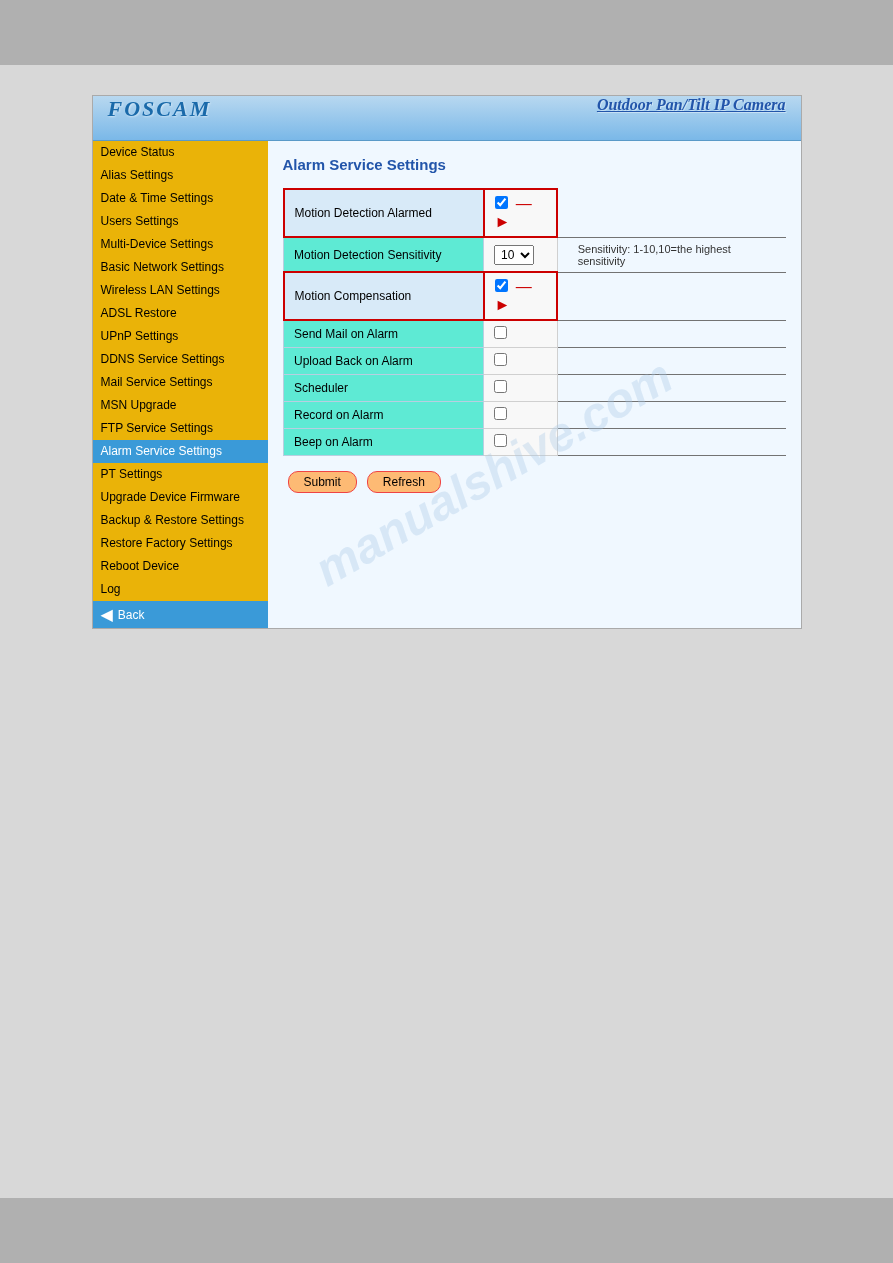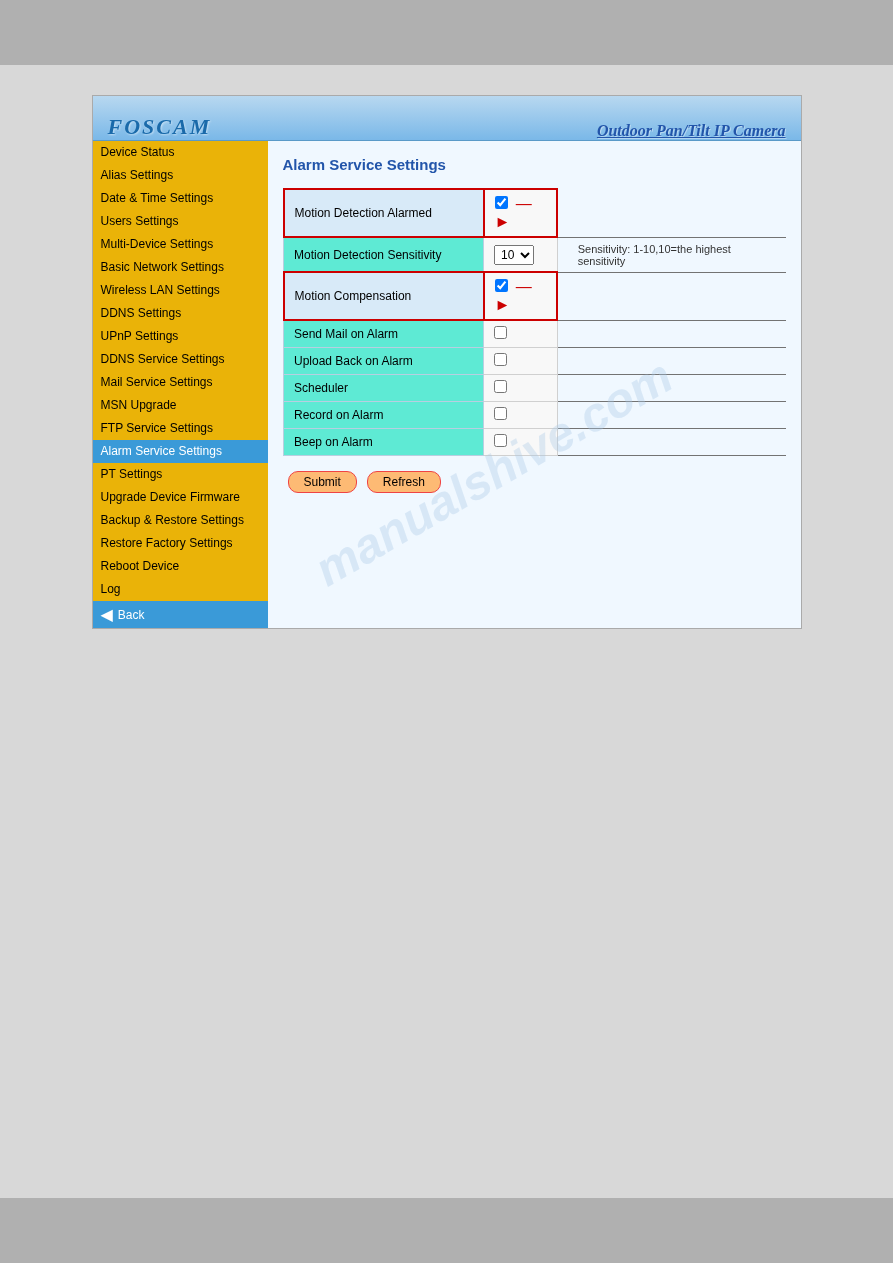--- a/index.html
+++ b/index.html
@@ -40,21 +40,21 @@
       width: 710px;
       background: white;
       border: 1px solid #aaa;
     }
 
     
     .camera-header {
       background: linear-gradient(to bottom, #b8d8f0, #7ab8e8);
       height: 45px;
       display: flex;
-      align-items: flex-end;
+      align-items: flex-start;
       justify-content: space-between;
       padding: 0 15px;
       border-bottom: 1px solid #5a9ac8;
     }
 
     .foscam-logo {
       font-size: 22px;
       font-weight: bold;
       font-style: italic;
       color: #1a6aaa;
@@ -238,21 +238,21 @@
       <div class="camera-body">
 
         <div class="sidebar">
           <a class="sidebar-item">Device Status</a>
           <a class="sidebar-item">Alias Settings</a>
           <a class="sidebar-item">Date &amp; Time Settings</a>
           <a class="sidebar-item">Users Settings</a>
           <a class="sidebar-item">Multi-Device Settings</a>
           <a class="sidebar-item">Basic Network Settings</a>
           <a class="sidebar-item">Wireless LAN Settings</a>
-          <a class="sidebar-item">DDNS Settings</a>
+          <a class="sidebar-item">ADSL Restore</a>
           <a class="sidebar-item">UPnP Settings</a>
           <a class="sidebar-item">DDNS Service Settings</a>
           <a class="sidebar-item">Mail Service Settings</a>
           <a class="sidebar-item">MSN Upgrade</a>
           <a class="sidebar-item">FTP Service Settings</a>
           <a class="sidebar-item highlight">Alarm Service Settings</a>
           <a class="sidebar-item">PT Settings</a>
           <a class="sidebar-item">Upgrade Device Firmware</a>
           <a class="sidebar-item">Backup &amp; Restore Settings</a>
           <a class="sidebar-item">Restore Factory Settings</a>

